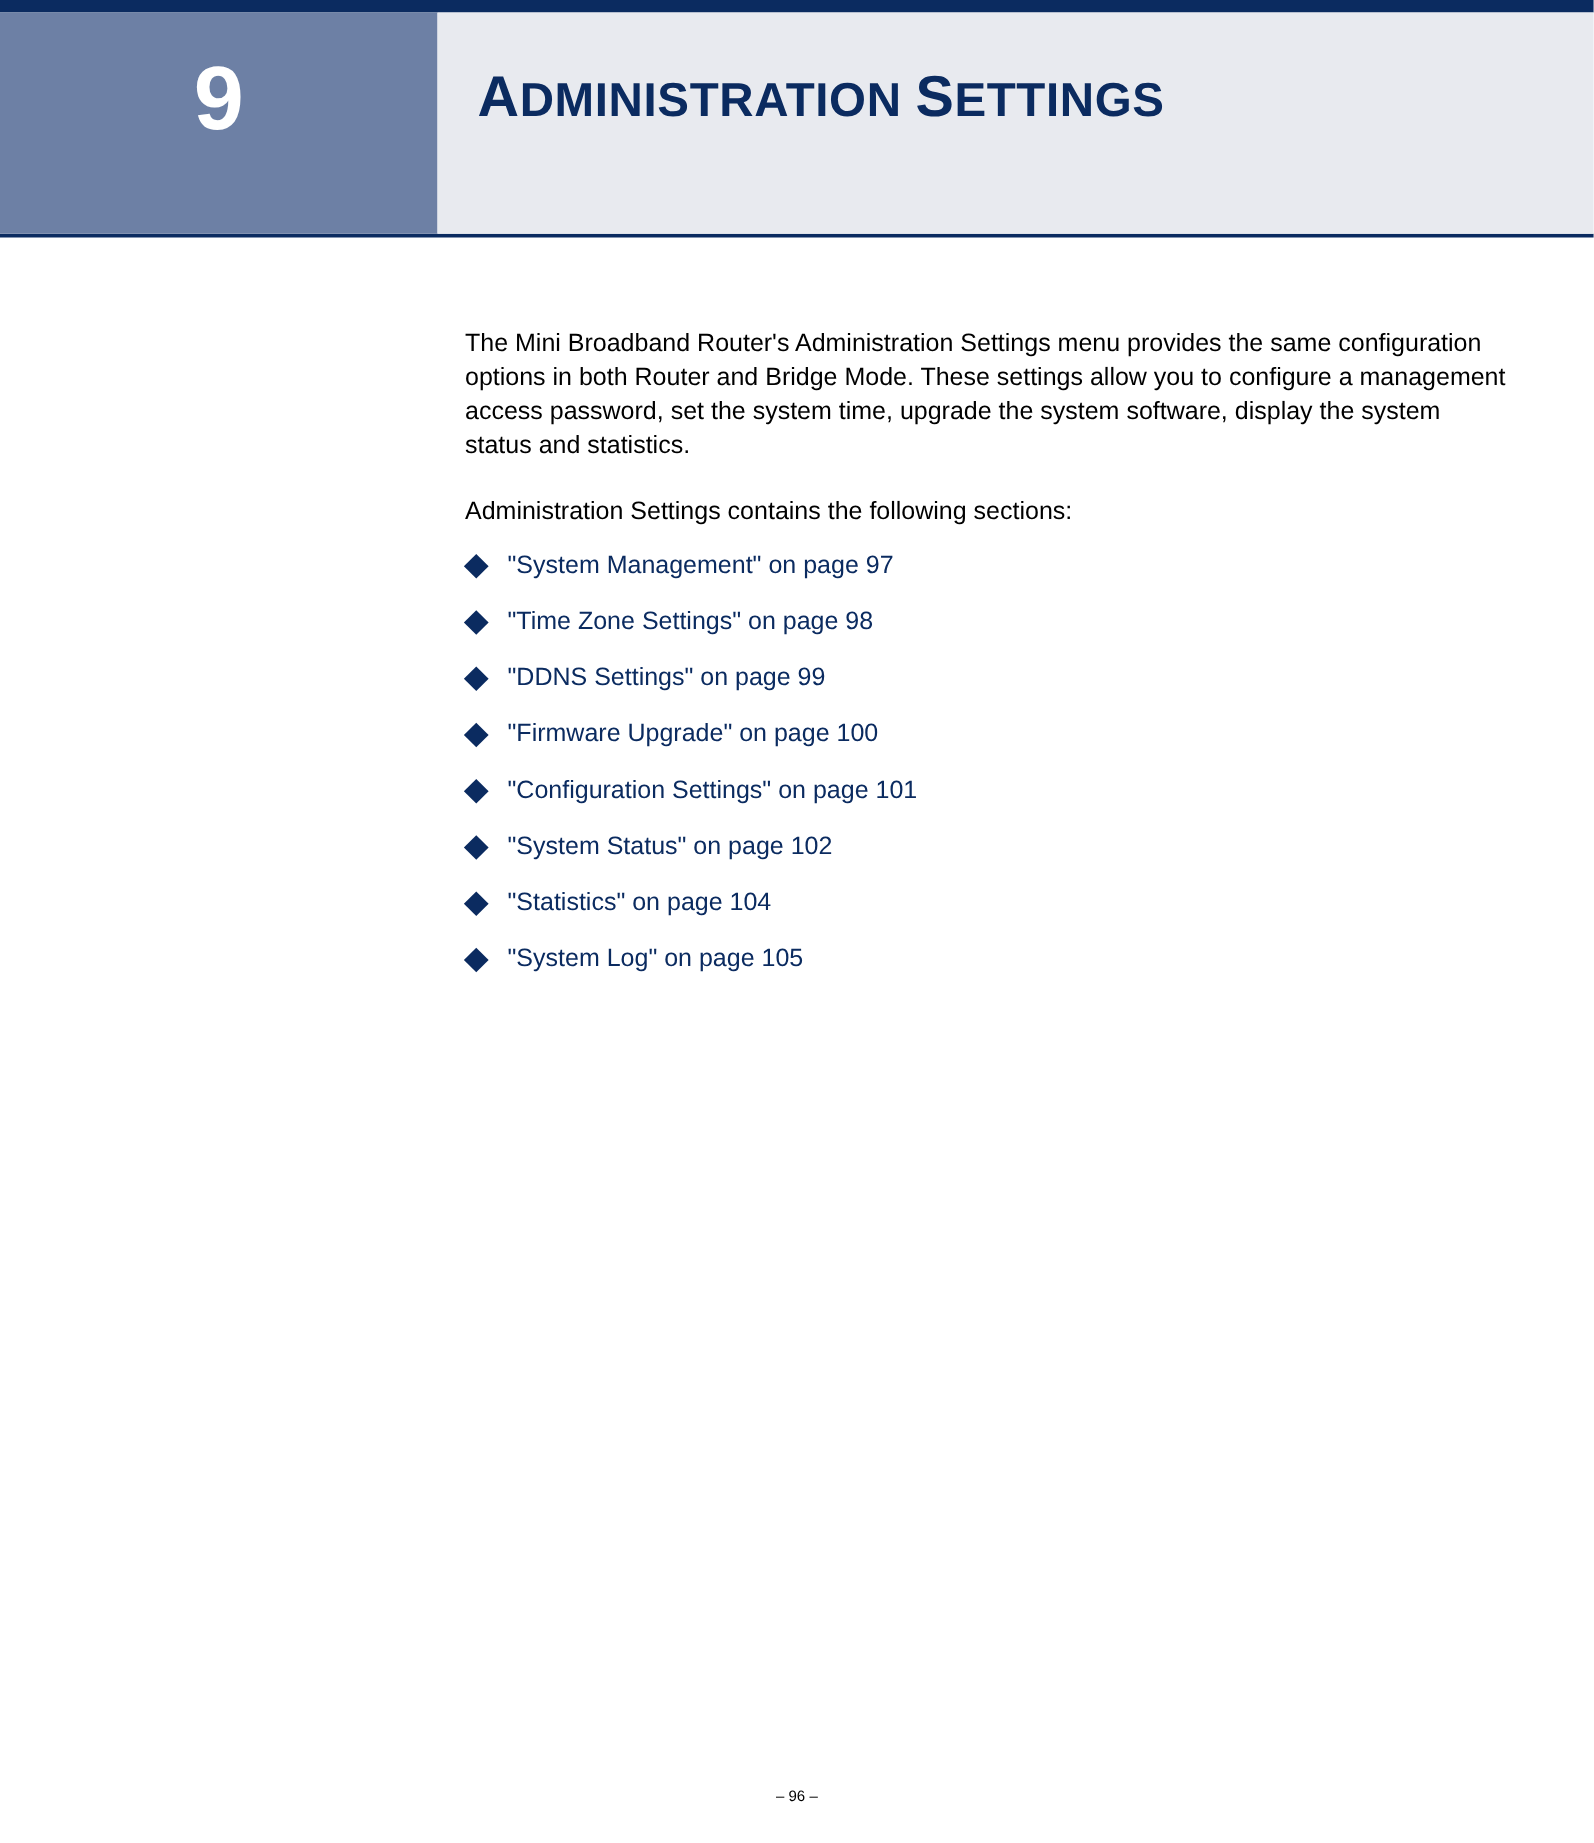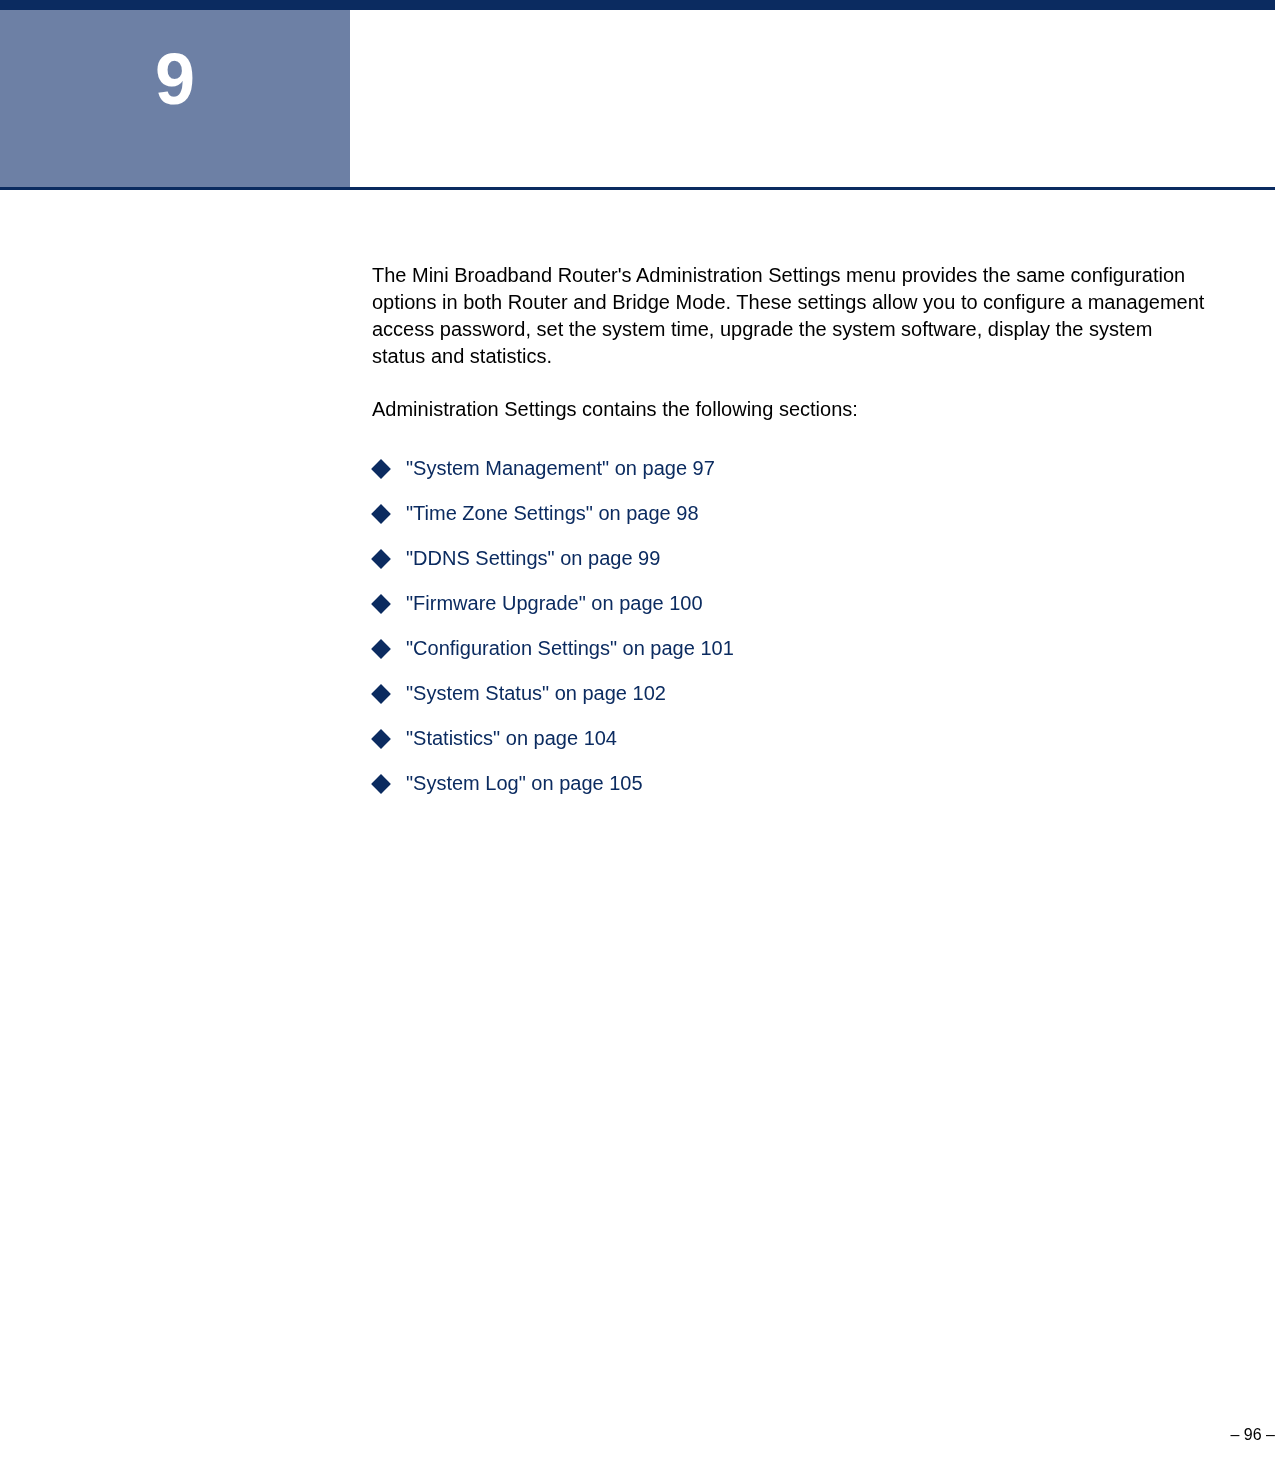--- a/index.html
+++ b/index.html
@@ -64,21 +64,21 @@
     .intro-text {
       font-size: 20px;
       line-height: 1.35;
       color: #000000;
       margin-bottom: 28px;
       font-family: Verdana, Geneva, sans-serif;
     }
     .section-intro {
       font-size: 20px;
       color: #000000;
-      margin-bottom: 36px;
+      margin-bottom: 20px;
       font-family: Verdana, Geneva, sans-serif;
     }
     .toc-list {
       list-style: none;
     }
     .toc-item {
       display: flex;
       align-items: center;
       margin-bottom: 22px;
     }
@@ -95,34 +95,37 @@
       color: #0b2b60;
       font-size: 20px;
       text-decoration: none;
       font-family: Verdana, Geneva, sans-serif;
     }
     .page-number {
       position: absolute;
       bottom: 30px;
       left: 0;
       width: 100%;
-      text-align: right;
-      font-size: 16px;
+      text-align: center;
+      font-size: 12px;
       color: #000000;
       font-family: Verdana, Geneva, sans-serif;
     }
   </style>
 </head>
 <body>
 
 <div class="top-bar"></div>
 
 <div class="header-row">
   <div class="chapter-number-box">
     <span class="chapter-number">9</span>
+  </div>
+  <div class="chapter-title-box">
+    <h1 class="chapter-title"><span class="cap">A</span><span>DMINISTRATION</span> <span class="cap">S</span><span>ETTINGS</span></h1>
   </div>
 </div>
 
 <div class="content">
   <p class="intro-text">The Mini Broadband Router's Administration Settings menu provides the same configuration options in both Router and Bridge Mode. These settings allow you to configure a management access password, set the system time, upgrade the system software, display the system status and statistics.</p>
   <p class="section-intro">Administration Settings contains the following sections:</p>
 
   <ul class="toc-list">
     <li class="toc-item">
       <span class="diamond-icon"></span>

